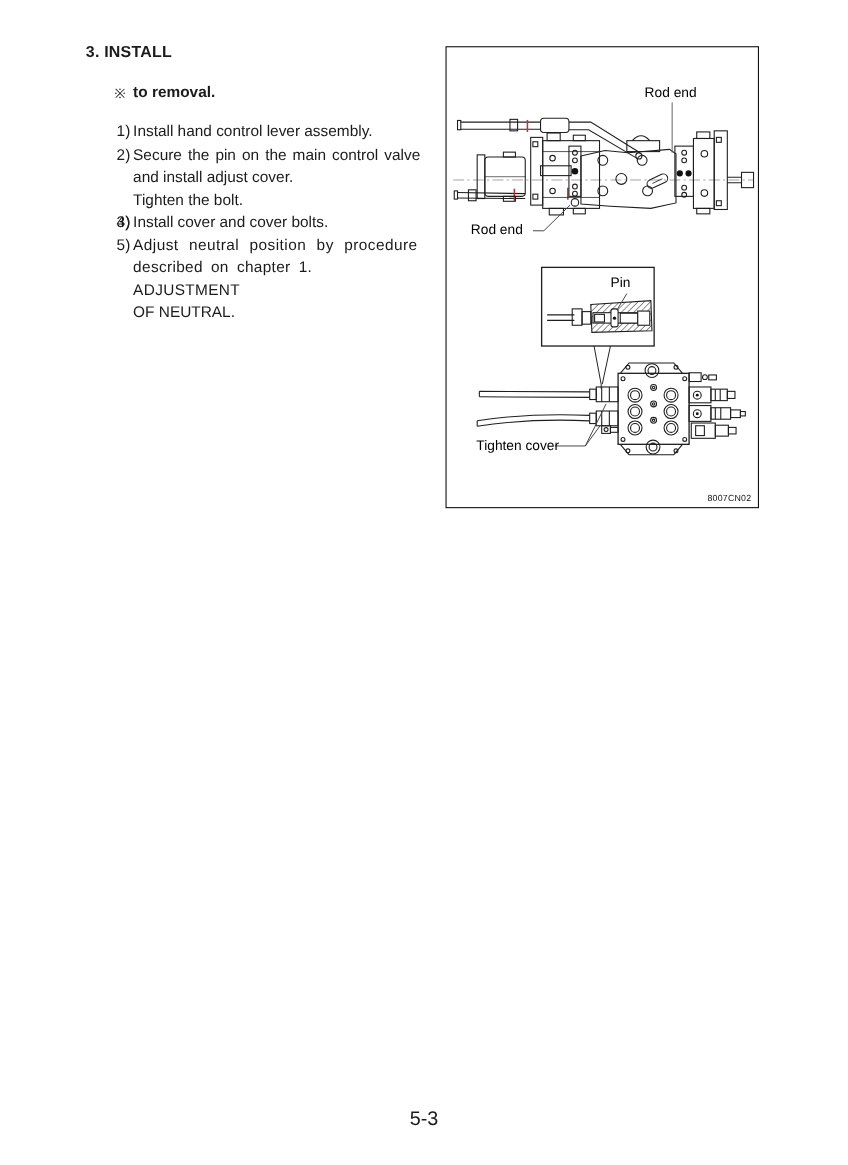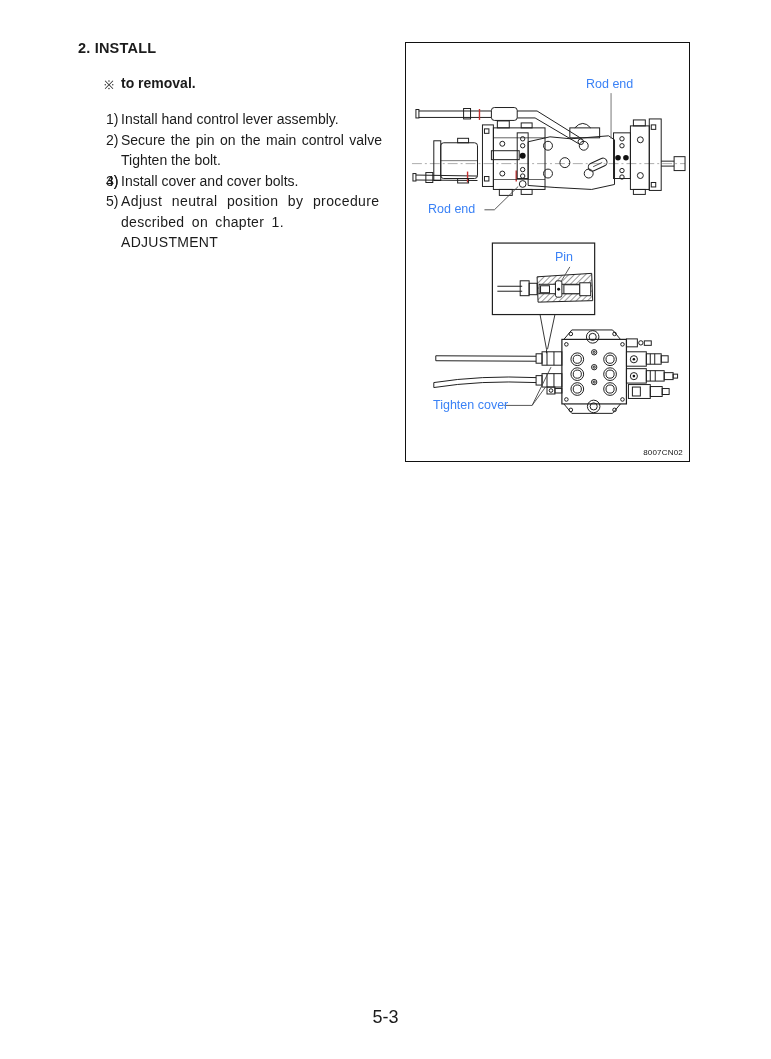--- a/index.html
+++ b/index.html
@@ -16,63 +16,65 @@
   .steps{margin-top:15px;font-size:14px;line-height:20.5px;}
   .step{position:relative;padding-left:43px;}
   .step-num{position:absolute;left:28px;}
   .w1{word-spacing:1.6px;}
   .w2{word-spacing:5.2px;letter-spacing:.4px;}
   .w3{word-spacing:3.2px;letter-spacing:.3px;}
   
   .figure-box{position:absolute;left:405px;top:42px;width:285px;height:420px;
               border:1.6px solid #111;box-sizing:border-box;background:#fff;}
   .fig-svg{position:absolute;left:0;top:0;width:100%;height:100%;}
-  .fig-label{position:absolute;font-size:12.5px;color:#3b82f6;white-space:nowrap;}
+  .fig-label{position:absolute;font-size:12.5px;color:#000000;white-space:nowrap;}
   #lbl-rod-end-top{left:180px;top:34px;}
   #lbl-rod-end-bottom{left:22px;top:159px;}
   #lbl-pin{left:149px;top:207px;}
   #lbl-adjust-cover{left:27px;top:355px;}
   .fig-code{position:absolute;right:6px;bottom:4px;font-size:8px;letter-spacing:.2px;color:#111;}
   
   .page-number{position:absolute;left:0;right:0;top:1007px;text-align:center;font-size:18px;}
 </style>
 </head>
 <body>
 
 <div class="page">
 
   <div class="content">
-    <div class="heading">2. INSTALL</div>
+    <div class="heading">3. INSTALL</div>
 
     <div class="note">
       <span class="note-marker">※</span>
       <div>to removal.</div>
     </div>
 
     <div class="steps">
       <div class="step">
         <span class="step-num">1)</span>
         <div>Install hand control lever assembly.</div>
       </div>
       <div class="step">
         <span class="step-num">2)</span>
         <div class="w1">Secure the pin on the main control valve</div>
+        <div>and install adjust cover.</div>
         <div>Tighten the bolt.</div>
       </div>
       <div class="step">
         <span class="step-num">3)</span>
       </div>
       <div class="step">
         <span class="step-num">4)</span>
         <div>Install cover and cover bolts.</div>
       </div>
       <div class="step">
         <span class="step-num">5)</span>
         <div class="w2">Adjust neutral position by procedure</div>
         <div class="w3">described on chapter 1. ADJUSTMENT</div>
+        <div>OF NEUTRAL.</div>
       </div>
     </div>
   </div>
 
   <div class="figure-box">
     <svg class="fig-svg" viewBox="0 0 285 420">
       <defs>
         <pattern id="hatch" width="4" height="4" patternUnits="userSpaceOnUse" patternTransform="rotate(45)">
           <line x1="0" y1="0" x2="0" y2="4" stroke="#333" stroke-width="1"></line>
         </pattern>

